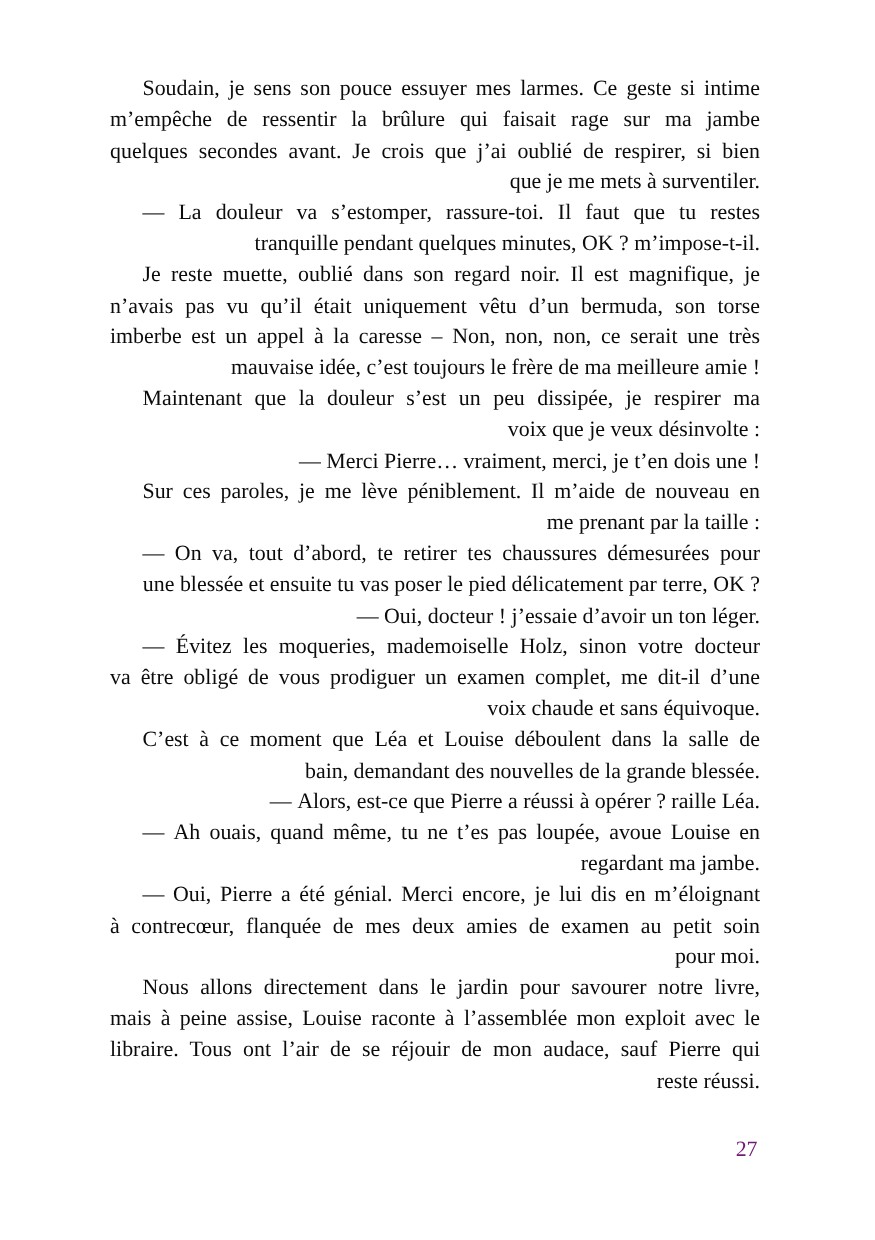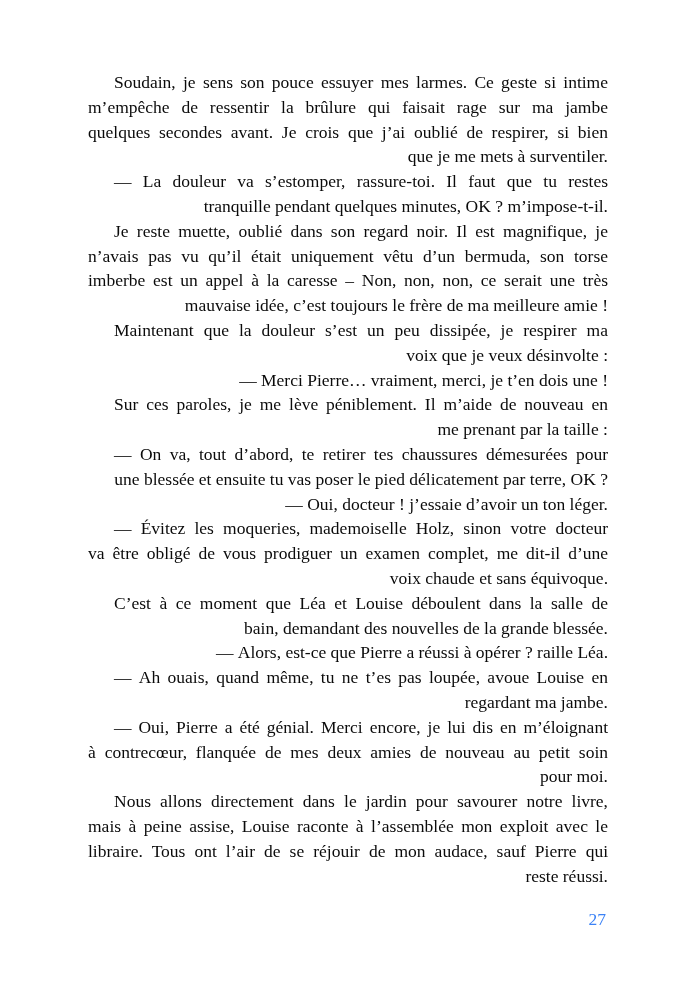--- a/index.html
+++ b/index.html
@@ -11,21 +11,21 @@
     position: relative;
     width: 700px;
     height: 992px;
     background: #ffffff;
     overflow: hidden;
     font-family: "Liberation Serif", "DejaVu Serif", serif;
     color: #0b0b0b;
   }
   .text-block {
     position: absolute;
-    top: 70px;
+    top: 58px;
     left: 88px;
     width: 520px;
     font-size: 17.5px;
     line-height: 24.8px;
   }
   .paragraph {
     margin: 0;
     padding: 0;
   }
   .line {
@@ -39,21 +39,21 @@
   }
   .line.first {
     text-indent: 26px;
   }
   .page-number {
     position: absolute;
     top: 907px;
     right: 94px;
     font-size: 17.5px;
     line-height: 24.8px;
-    color: #3b82f6;
+    color: #701a75;
   }
 </style>
 </head>
 <body>
 
 <div class="page">
   <div class="text-block" id="text-block">
       <div class="paragraph">
         <div class="line fill first">Soudain, je sens son pouce essuyer mes larmes. Ce geste si intime</div>
         <div class="line fill">m’empêche de ressentir la brûlure qui faisait rage sur ma jambe</div>
@@ -99,21 +99,21 @@
       </div>
       <div class="paragraph">
         <div class="line first">—&nbsp;Alors, est-ce que Pierre a réussi à opérer&nbsp;? raille Léa.</div>
       </div>
       <div class="paragraph">
         <div class="line fill first">—&nbsp;Ah ouais, quand même, tu ne t’es pas loupée, avoue Louise en</div>
         <div class="line">regardant ma jambe.</div>
       </div>
       <div class="paragraph">
         <div class="line fill first">—&nbsp;Oui, Pierre a été génial. Merci encore, je lui dis en m’éloignant</div>
-        <div class="line fill">à contrecœur, flanquée de mes deux amies de nouveau au petit soin</div>
+        <div class="line fill">à contrecœur, flanquée de mes deux amies de examen au petit soin</div>
         <div class="line">pour moi.</div>
       </div>
       <div class="paragraph">
         <div class="line fill first">Nous allons directement dans le jardin pour savourer notre livre,</div>
         <div class="line fill">mais à peine assise, Louise raconte à l’assemblée mon exploit avec le</div>
         <div class="line fill">libraire. Tous ont l’air de se réjouir de mon audace, sauf Pierre qui</div>
         <div class="line">reste réussi.</div>
       </div>
     </div>
   <div class="page-number">27</div>

